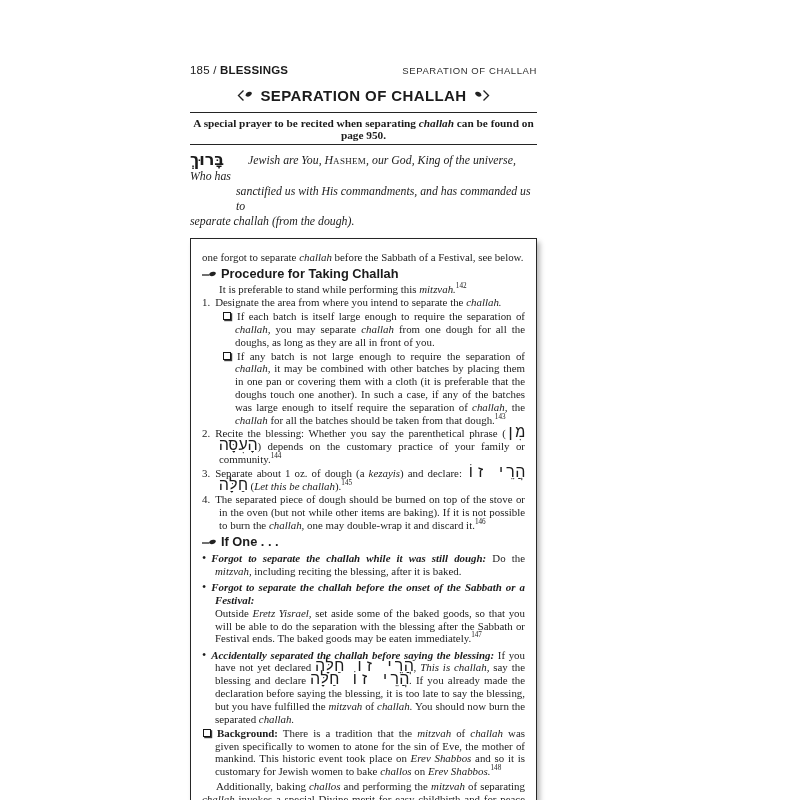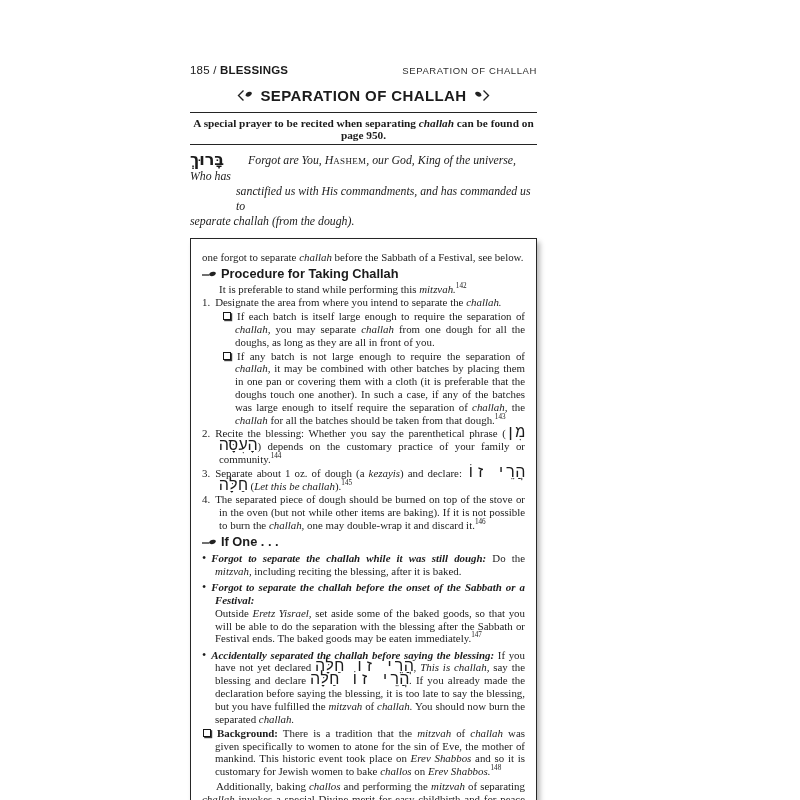--- a/index.html
+++ b/index.html
@@ -79,21 +79,21 @@
       <svg width="17" height="13" viewBox="0 0 17 13">
         <path d="M9.5 1.5 L14.5 6.5 L9.5 11.5" fill="none" stroke="#222" stroke-width="1.4"></path>
         <path d="M7.5 6.5 C7 2.5 2.5 2 1 4 C2 8 6.5 8.5 7.5 6.5 Z" fill="#222"></path>
       </svg>
     </span>
   </div>
 
   <div class="notice"><span class="r-b">A special prayer to be recited when separating </span><span class="r-bi">challah</span><span class="r-b"> can be found on page 950.</span></div>
 
   <div class="blessing">
-    <div class="l1"><span class="r-heb">בָּרוּךְ</span><span class="r-i"> Forgot are You, </span><span class="r-i">H</span><span class="r-ism">ASHEM</span><span class="r-i">, our God, King of the universe, Who has</span></div>
+    <div class="l1"><span class="r-heb">בָּרוּךְ</span><span class="r-i"> Jewish are You, </span><span class="r-i">H</span><span class="r-ism">ASHEM</span><span class="r-i">, our God, King of the universe, Who has</span></div>
     <div class="l2"><span class="r-i">sanctified us with His commandments, and has commanded us to</span></div>
     <div class="l3"><span class="r-i">separate challah (from the dough).</span></div>
   </div>
 
   <div class="box">
 
     <p class="bx"><span>one forgot to separate </span><span class="r-i">challah</span><span> before the Sabbath of a Festival, see below.</span></p>
 
     <div class="bx-h">
       <span class="orn">

